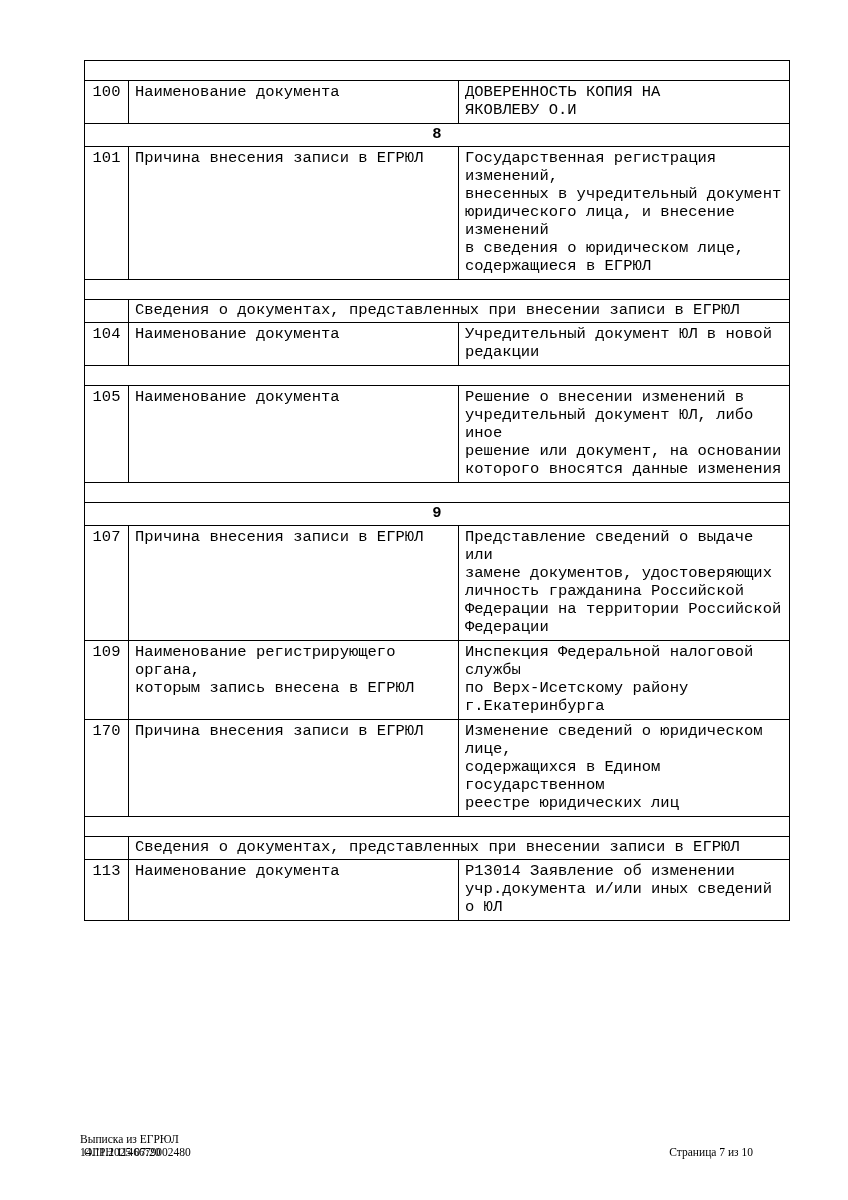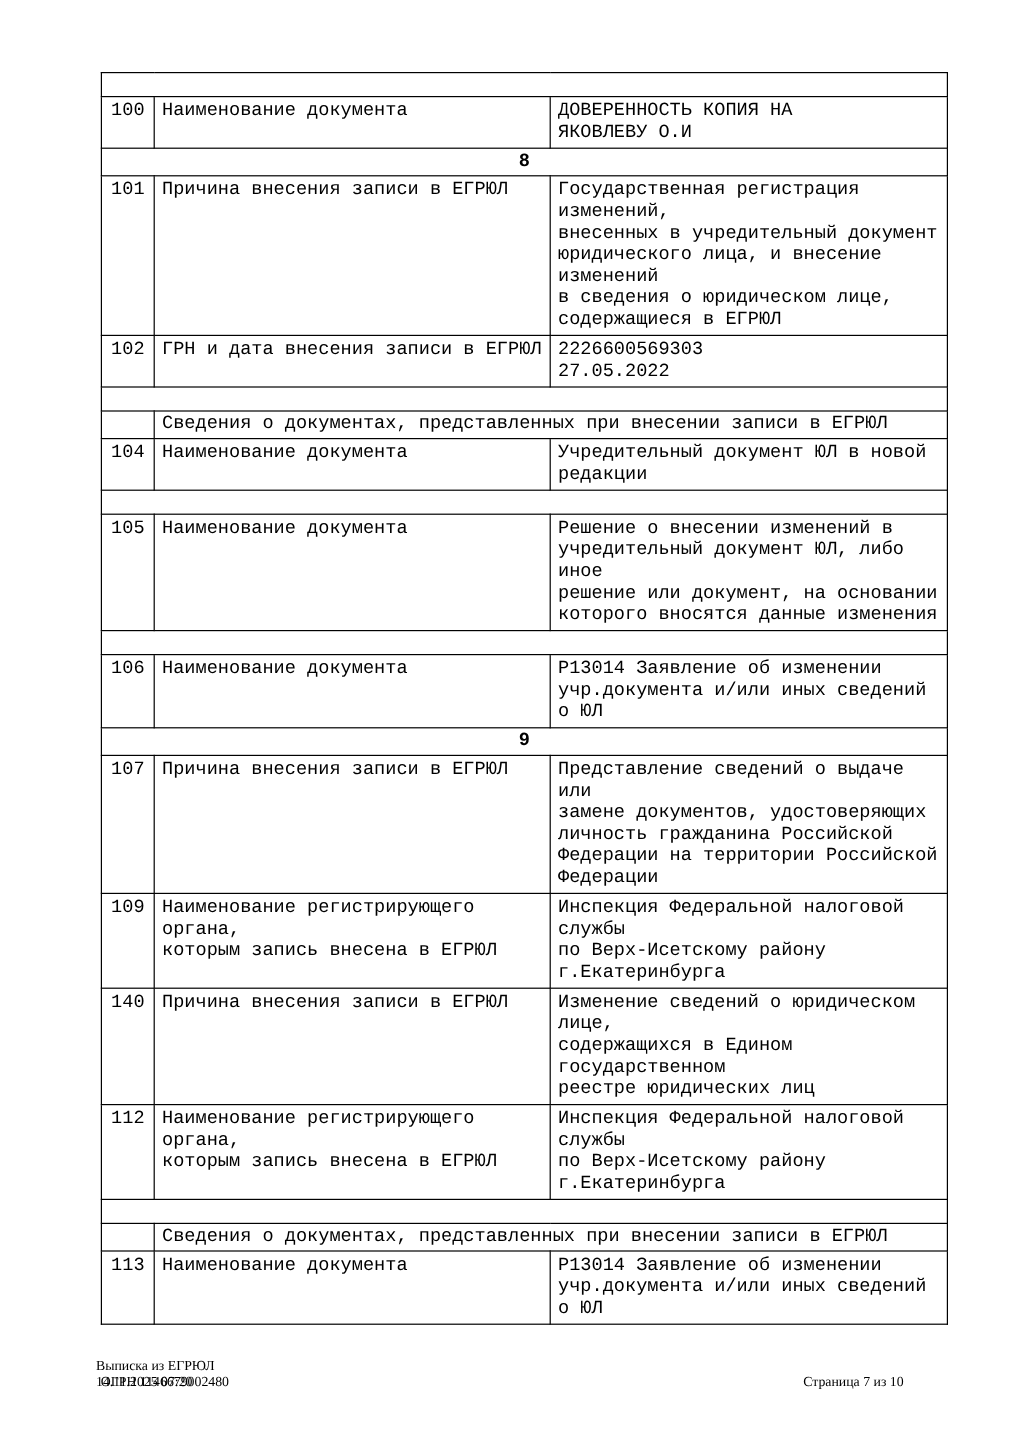--- a/index.html
+++ b/index.html
@@ -85,26 +85,20 @@
     <tr>
       <td class="num-cell">101</td>
       <td class="label-cell">Причина внесения записи в ЕГРЮЛ</td>
       <td class="value-cell">Государственная регистрация изменений,
 внесенных в учредительный документ
 юридического лица, и внесение изменений
 в сведения о юридическом лице,
 содержащиеся в ЕГРЮЛ</td>
     </tr>
 
-    <tr>
-      <td class="num-cell">102</td>
-      <td class="label-cell">ГРН и дата внесения записи в ЕГРЮЛ</td>
-      <td class="value-cell">2226600569303
-27.05.2022</td>
-    </tr>
 
 
     <tr class="spacer-row">
         <td colspan="3"></td>
       </tr>
 
     <tr class="subheader-row">
       <td></td>
       <td colspan="2">Сведения о документах, представленных при внесении записи в ЕГРЮЛ</td>
     </tr>
@@ -126,26 +120,20 @@
       <td class="value-cell">Решение о внесении изменений в
 учредительный документ ЮЛ, либо иное
 решение или документ, на основании
 которого вносятся данные изменения</td>
     </tr>
 
     <tr class="spacer-row">
         <td colspan="3"></td>
       </tr>
 
-    <tr>
-      <td class="num-cell">106</td>
-      <td class="label-cell">Наименование документа</td>
-      <td class="value-cell">Р13014 Заявление об изменении
-учр.документа и/или иных сведений о ЮЛ</td>
-    </tr>
 
     <tr class="section-row">
       <td colspan="3">9</td>
     </tr>
 
     <tr>
       <td class="num-cell">107</td>
       <td class="label-cell">Причина внесения записи в ЕГРЮЛ</td>
       <td class="value-cell">Представление сведений о выдаче или
 замене документов, удостоверяющих
@@ -158,35 +146,28 @@
     <tr>
       <td class="num-cell">109</td>
       <td class="label-cell">Наименование регистрирующего органа,
 которым запись внесена в ЕГРЮЛ</td>
       <td class="value-cell">Инспекция Федеральной налоговой службы
 по Верх-Исетскому району г.Екатеринбурга</td>
     </tr>
 
 
     <tr>
-      <td class="num-cell">140</td>
+      <td class="num-cell">170</td>
       <td class="label-cell">Причина внесения записи в ЕГРЮЛ</td>
       <td class="value-cell">Изменение сведений о юридическом лице,
 содержащихся в Едином государственном
 реестре юридических лиц</td>
     </tr>
 
 
-    <tr>
-      <td class="num-cell">112</td>
-      <td class="label-cell">Наименование регистрирующего органа,
-которым запись внесена в ЕГРЮЛ</td>
-      <td class="value-cell">Инспекция Федеральной налоговой службы
-по Верх-Исетскому району г.Екатеринбурга</td>
-    </tr>
 
     <tr class="spacer-row">
         <td colspan="3"></td>
       </tr>
 
     <tr class="subheader-row">
       <td></td>
       <td colspan="2">Сведения о документах, представленных при внесении записи в ЕГРЮЛ</td>
     </tr>
 

